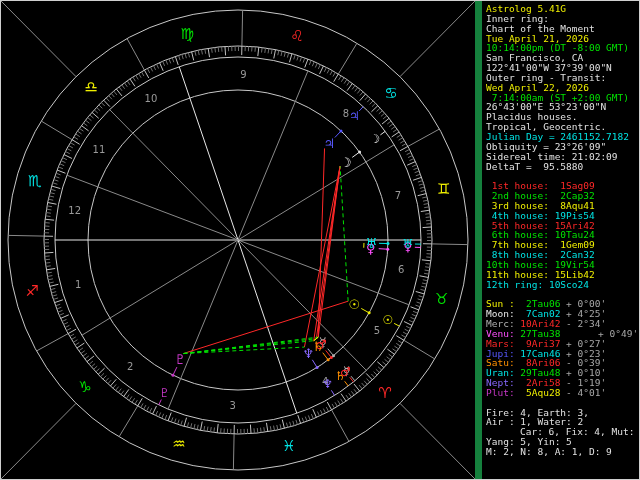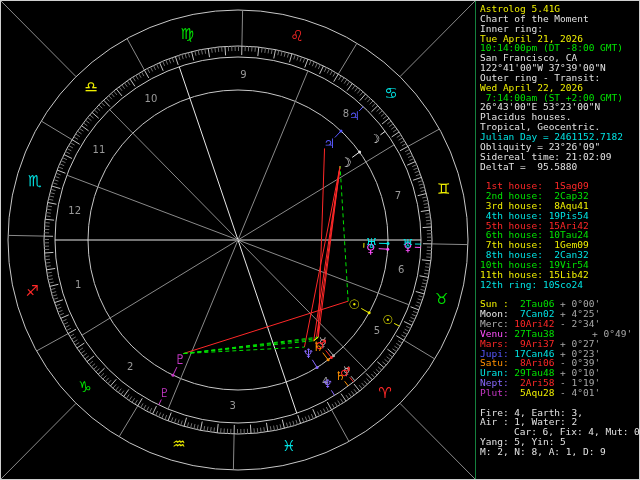--- a/index.html
+++ b/index.html
@@ -1,21 +1,21 @@
 <!DOCTYPE html>
 <html><head>
 <meta charset="utf-8">
 <style>
   * { margin:0; padding:0; box-sizing:border-box; }
   html,body { width:640px; height:480px; background:#000; overflow:hidden; }
   body { font-family:"DejaVu Sans Mono", monospace; }
   #screen { position:relative; width:640px; height:480px; background:#000; border:1px solid #cfcfcf; }
   #wheel-pane { position:absolute; left:0; top:0; width:474px; height:478px; }
   #info-panel { position:absolute; left:474px; top:0; width:164px; height:478px;
-                border-left:1px solid #15803d; background:#000; padding:3px 4px; }
+                border-left:7px solid #15803d; background:#000; padding:3px 4px; }
   .ln { font-size:9.5px; line-height:9.85px; white-space:pre; }
   svg text { font-family:"DejaVu Sans", sans-serif; }
 </style>
 </head>
 <body>
 
 <div id="screen">
   <div id="wheel-pane">
     <svg width="474" height="478">
         <line x1="75.05020834737152" y1="75.68354343891053" x2="0" y2="0" stroke="#8a8a8a" stroke-width="1"></line>
@@ -497,22 +497,22 @@
         <line x1="413.95444185011763" y1="243.01565804238234" x2="419.9528975060538" y2="243.15178204381903" stroke="#00e4e4" stroke-width="1"></line>
         <text x="326.7085352270931" y="383.4035273371444" fill="#8868ff" font-size="12" text-anchor="middle" dominant-baseline="central">♆</text>
         <line x1="330.40241608938516" y1="389.34955493337975" x2="333.5685996856355" y2="394.44615001586715" stroke="#8868ff" stroke-width="1"></line>
         <text x="163.35817220237521" y="392.2216733971568" fill="#c838c8" font-size="12" text-anchor="middle" dominant-baseline="central">♇</text>
         <line x1="160.32586164600244" y1="398.530801125275" x2="157.72673831196863" y2="403.93862489223346" stroke="#c838c8" stroke-width="1"></line>
       </svg>
   </div>
   <div id="info-panel">
     <div>
         <div class="ln"><span style="color: rgb(240, 240, 0);">Astrolog 5.41G</span></div>
+        <div class="ln"><span style="color: rgb(226, 226, 226);">Inner ring:</span></div>
         <div class="ln"><span style="color: rgb(226, 226, 226);">Chart of the Moment</span></div>
-        <div class="ln"><span style="color: rgb(226, 226, 226);">Inner ring:</span></div>
         <div class="ln"><span style="color: rgb(240, 240, 0);">Tue April 21, 2026</span></div>
         <div class="ln"><span style="color: rgb(0, 228, 0);">10:14:00pm (DT -8:00 GMT)</span></div>
         <div class="ln"><span style="color: rgb(226, 226, 226);">San Francisco, CA</span></div>
         <div class="ln"><span style="color: rgb(226, 226, 226);">122°41'00"W 37°39'00"N</span></div>
         <div class="ln"><span style="color: rgb(226, 226, 226);">Outer ring - Transit:</span></div>
         <div class="ln"><span style="color: rgb(240, 240, 0);">Wed April 22, 2026</span></div>
         <div class="ln"><span style="color: rgb(0, 228, 0);"> 7:14:00am (ST +2:00 GMT)</span></div>
         <div class="ln"><span style="color: rgb(226, 226, 226);">26°43'00"E 53°23'00"N</span></div>
         <div class="ln"><span style="color: rgb(226, 226, 226);">Placidus houses.</span></div>
         <div class="ln"><span style="color: rgb(226, 226, 226);">Tropical, Geocentric.</span></div>

